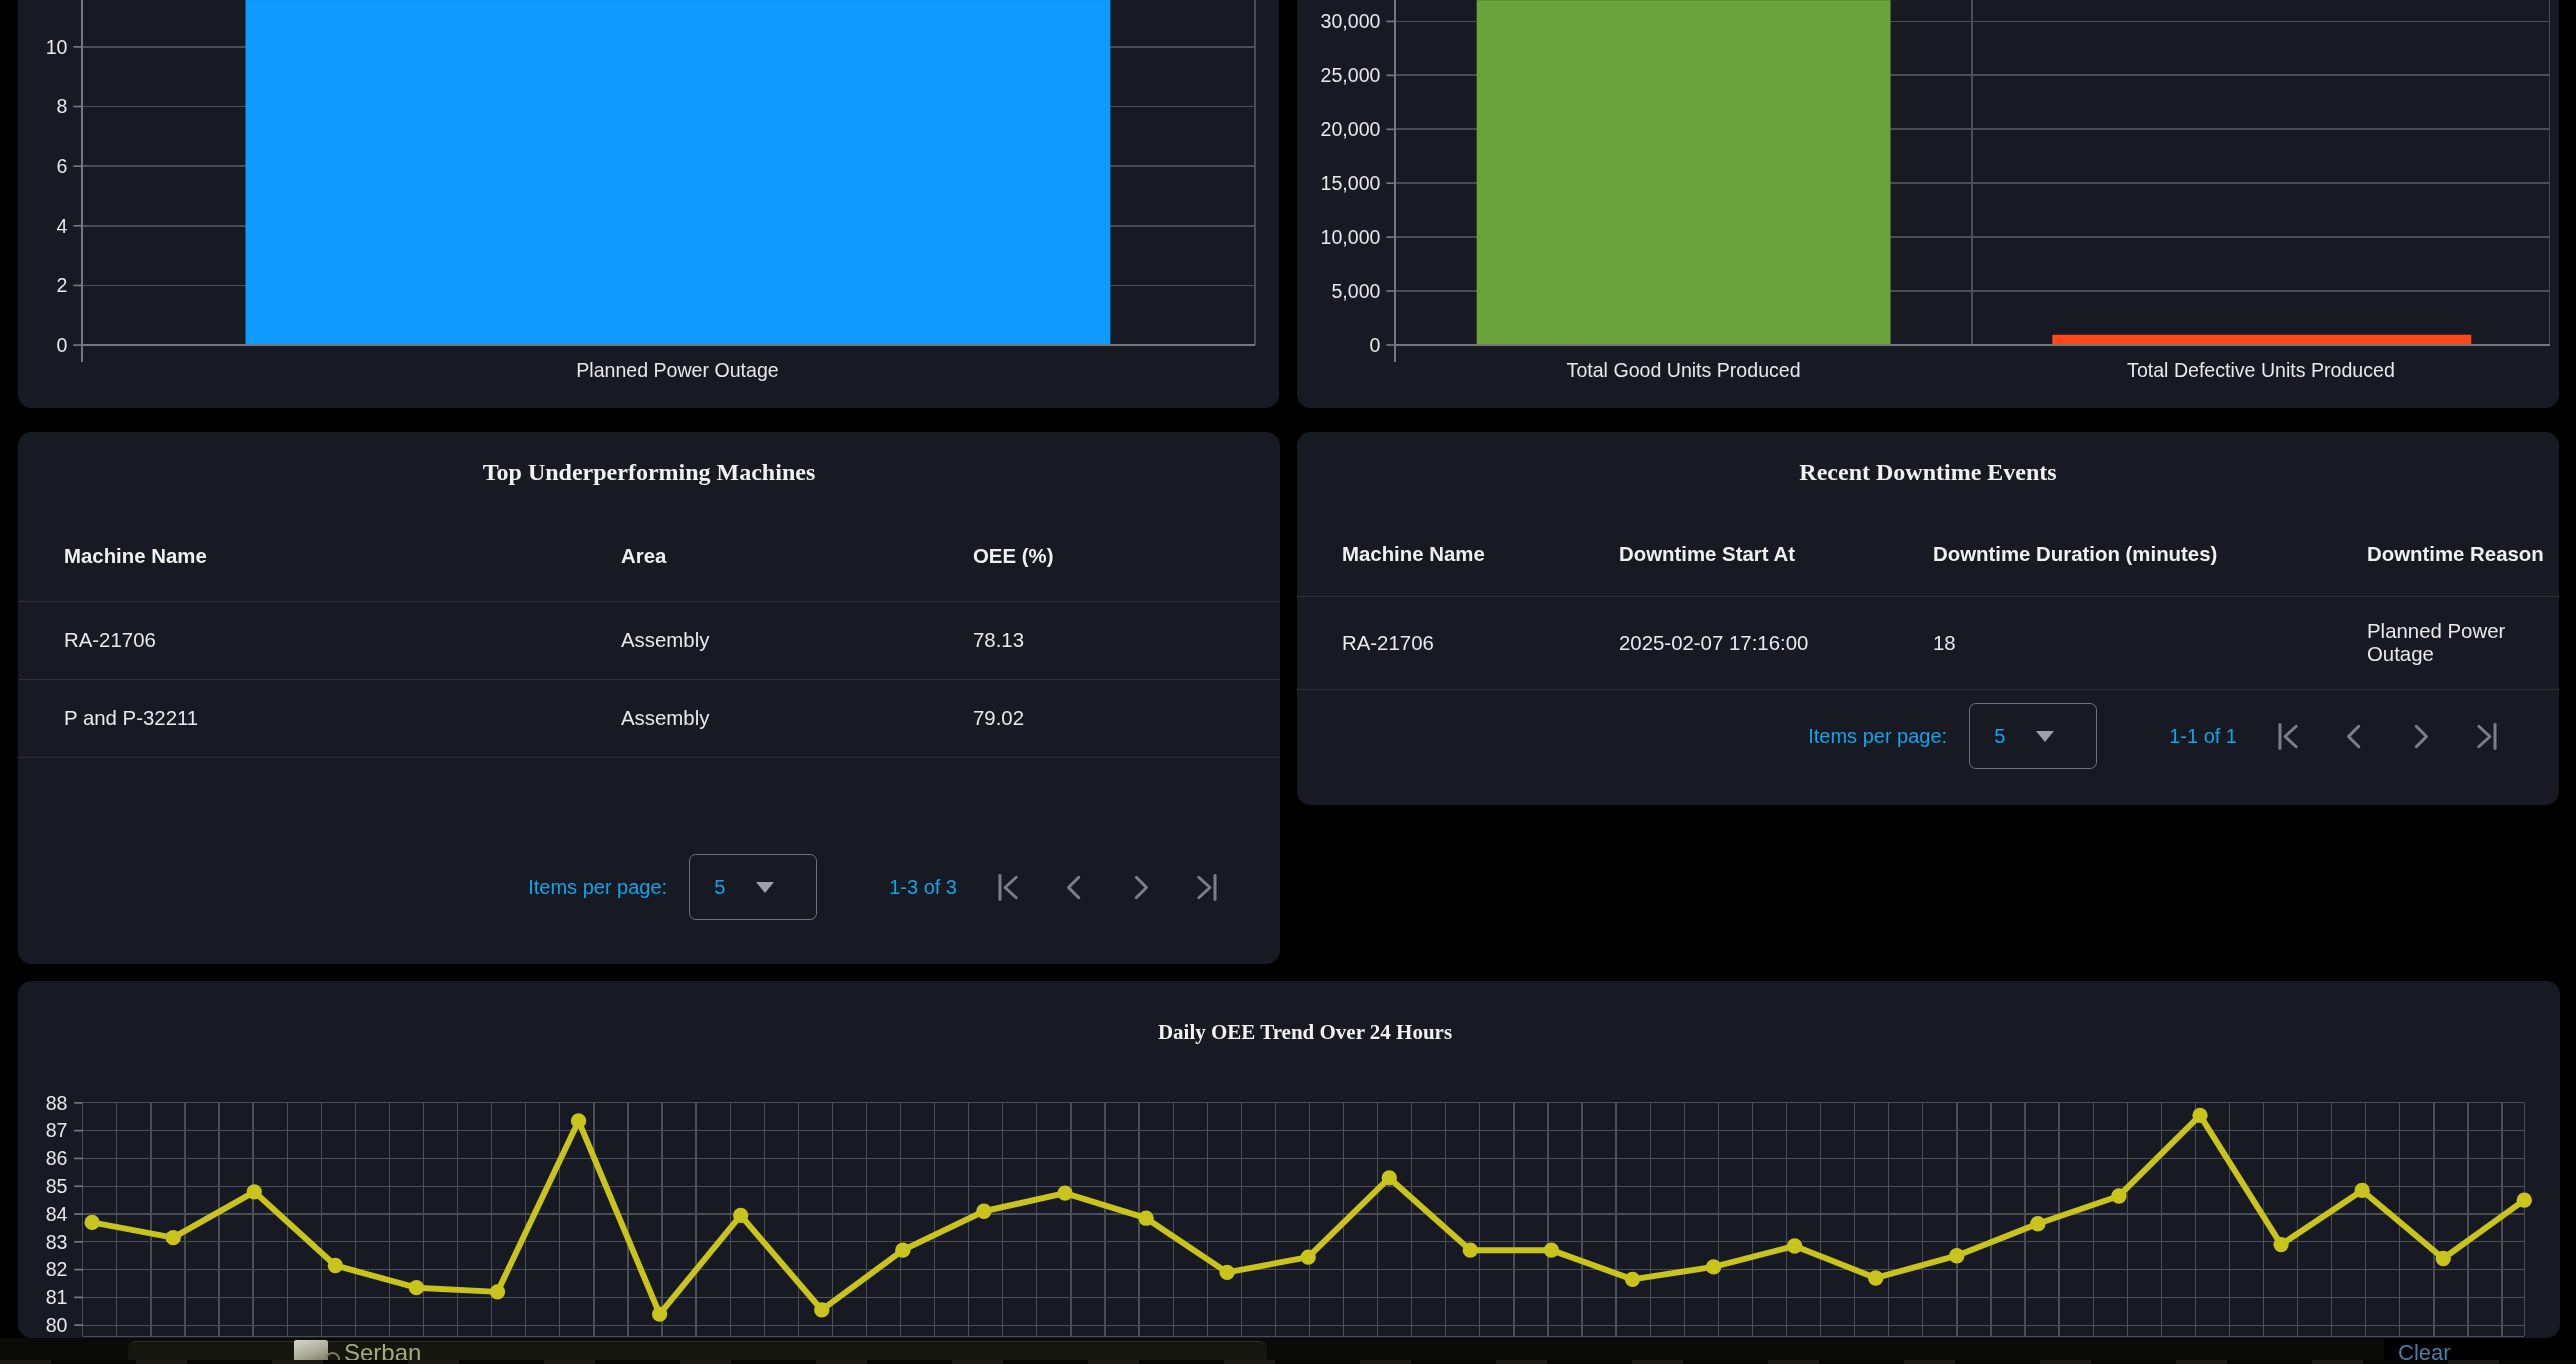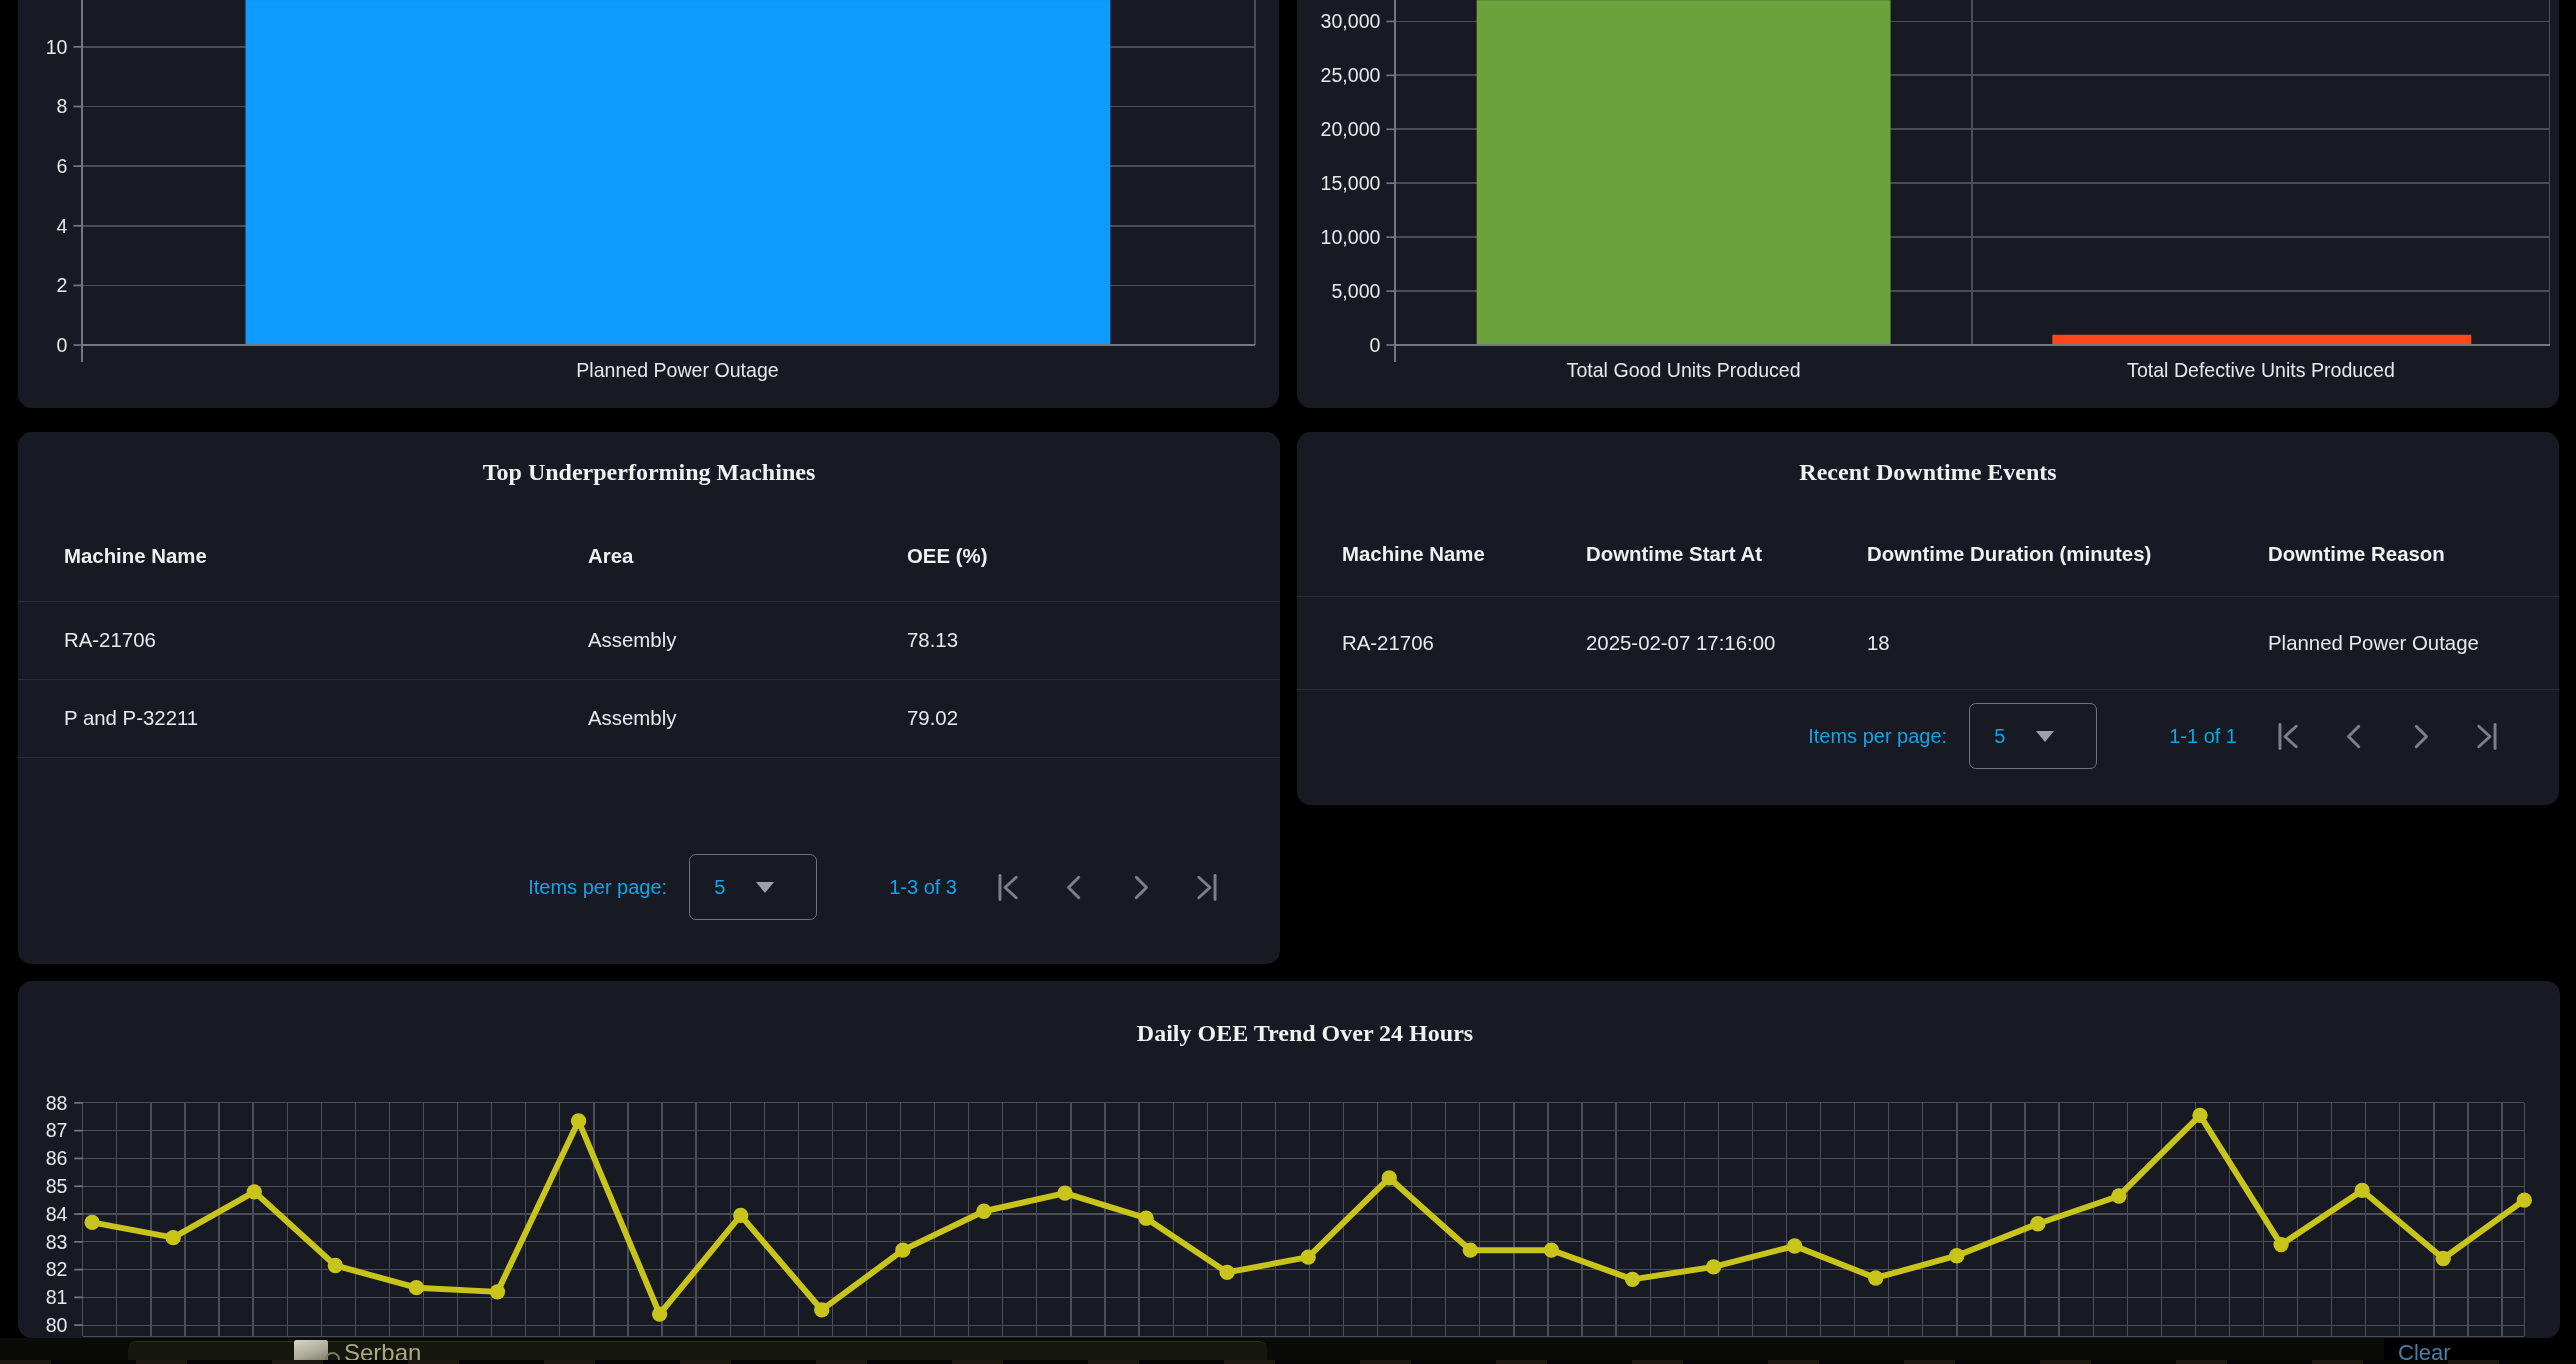--- a/index.html
+++ b/index.html
@@ -2,21 +2,21 @@
 <html style="font-size:13.6px"><head>
 <meta charset="utf-8">
 <style>
   html,body{margin:0;padding:0;background:#000;width:2576px;height:1365px;overflow:hidden;
     font-family:"Liberation Sans",sans-serif;-webkit-font-smoothing:antialiased;}
   .card{position:absolute;background:#171a23;border-radius:13.6px;}
   .card-title{position:absolute;left:0;right:0;text-align:center;color:#f0f1f3;
     font-size:24px;font-weight:bold;font-family:Liberation Serif, serif;}
   
   .trow{display:grid;align-items:center;color:#e8e9eb;font-size:20.4px;
-    border-bottom:1.7px solid #2b2e37;}
+    border-bottom:1.7px solid #2b2e37;gap:33px;}
   .thead{font-weight:bold;color:#eef0f2;}
   .t3 .trow{grid-template-columns:524px 319px 1fr;padding-left:46px;height:77px;}
   .t3 .thead{height:89px;}
   .t4 .trow{grid-template-columns:244px 281px 401px 1fr;padding-left:45px;height:92px;}
   .t4 .thead{height:84px;}
   
   .pager{position:absolute;display:flex;align-items:center;height:68px;color:#0ea5e9;font-size:20px;}
   .pager-label{margin-right:22px;}
   .pagesize{display:flex;align-items:center;width:128px;height:66px;border:1.7px solid #70747c;
     border-radius:6.8px;box-sizing:border-box;padding-left:24px;cursor:pointer;}
@@ -193,21 +193,21 @@
         </svg></span>
     <span class="picon">
       <svg viewBox="0 0 48 48">
           <path d="M34 10 V38"></path>
           <path d="M15 12 L28 24 L15 36"></path>
         </svg></span>
   </div>
 </div>
 
 <div class="card" style="left:18px;top:981px;width:2542px;height:357px;border-radius:13.6px;overflow:hidden;">
-  <div class="card-title" style="top:39px;font-size:24px;padding-left:32px;">Daily OEE Trend Over 24 Hours</div>
+  <div class="card-title" style="top:39px;font-size:21px;padding-left:32px;">Daily OEE Trend Over 24 Hours</div>
   <svg id="chartC" width="2542" height="357" viewBox="0 0 2984 419" style="position:absolute;left:0;top:0;">
       <line x1="76" y1="143" x2="76" y2="417" stroke="#4a4e56" stroke-width="1.5" shape-rendering="crispEdges"></line>
       <line x1="116" y1="143" x2="116" y2="417" stroke="#4a4e56" stroke-width="1.5" shape-rendering="crispEdges"></line>
       <line x1="156" y1="143" x2="156" y2="417" stroke="#4a4e56" stroke-width="1.5" shape-rendering="crispEdges"></line>
       <line x1="196" y1="143" x2="196" y2="417" stroke="#4a4e56" stroke-width="1.5" shape-rendering="crispEdges"></line>
       <line x1="236" y1="143" x2="236" y2="417" stroke="#4a4e56" stroke-width="1.5" shape-rendering="crispEdges"></line>
       <line x1="276" y1="143" x2="276" y2="417" stroke="#4a4e56" stroke-width="1.5" shape-rendering="crispEdges"></line>
       <line x1="316" y1="143" x2="316" y2="417" stroke="#4a4e56" stroke-width="1.5" shape-rendering="crispEdges"></line>
       <line x1="356" y1="143" x2="356" y2="417" stroke="#4a4e56" stroke-width="1.5" shape-rendering="crispEdges"></line>
       <line x1="396" y1="143" x2="396" y2="417" stroke="#4a4e56" stroke-width="1.5" shape-rendering="crispEdges"></line>

